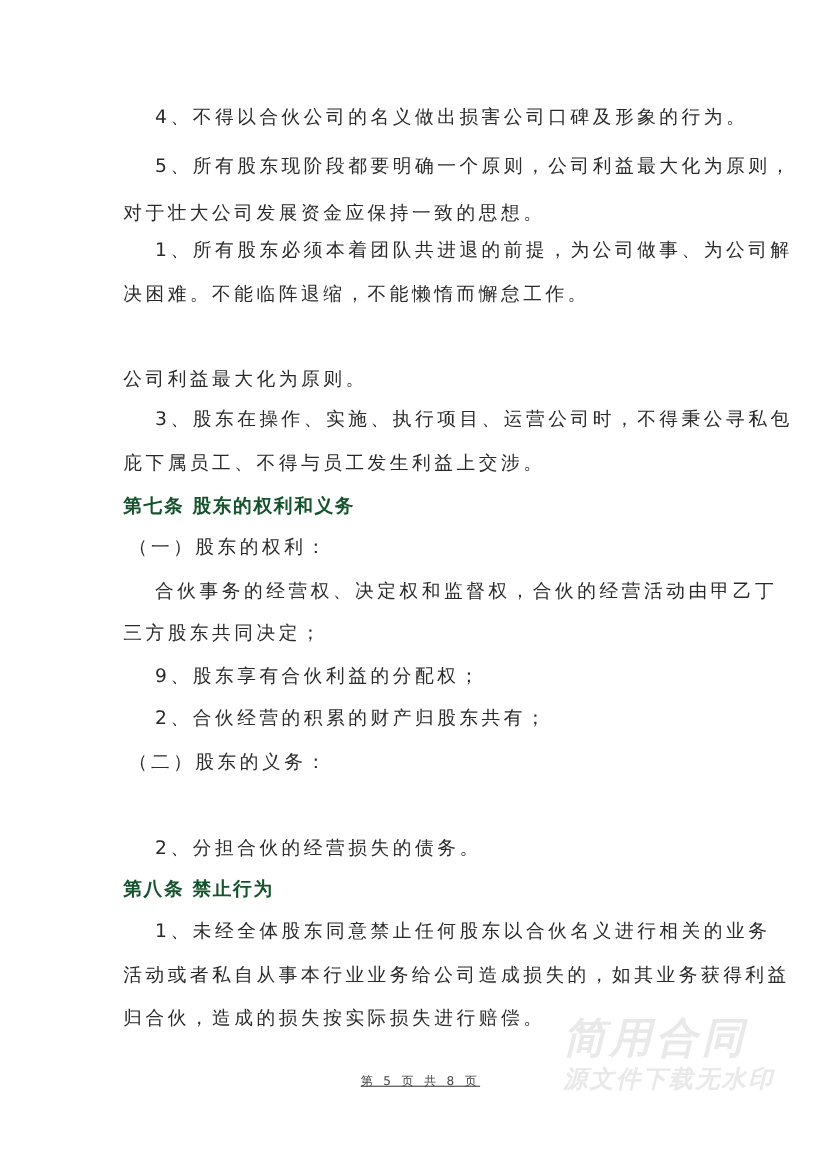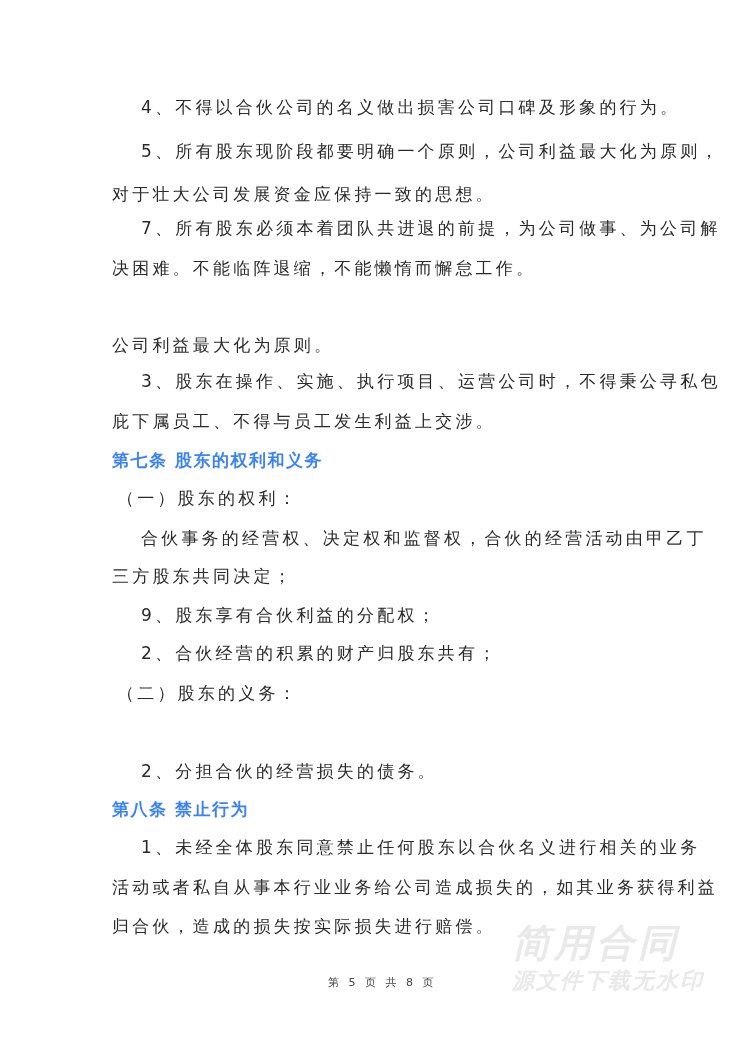--- a/index.html
+++ b/index.html
@@ -28,30 +28,31 @@
       letter-spacing: 3.2px;
       white-space: nowrap;
       line-height: 22px;
       color: #2a2a2a;
     }
     .indent { left: 141px; }
     .indent-s { left: 117px; }
     .heading {
       font-weight: bold;
       letter-spacing: 1.5px;
-      color: #3b82f6;
+      color: #14532d;
     }
     .footer {
       position: absolute;
       top: 975px;
       left: 328px;
       font-size: 11px;
       color: #444444;
       letter-spacing: 3px;
       white-space: nowrap;
+      text-decoration: underline;
     }
     .watermark {
       position: absolute;
       left: 512px;
       font-style: italic;
       font-weight: bold;
       color: #e9e9e9;
       white-space: nowrap;
     }
     .wm-main {
@@ -66,21 +67,21 @@
     }
   </style>
 </head>
 <body>
 
 <div class="page">
 
   <div class="line indent" style="top:96px;">4、不得以合伙公司的名义做出损害公司口碑及形象的行为。</div>
   <div class="line indent" style="top:140px;">5、所有股东现阶段都要明确一个原则，公司利益最大化为原则，</div>
   <div class="line" style="top:183px;">对于壮大公司发展资金应保持一致的思想。</div>
-  <div class="line indent" style="top:217px;">7、所有股东必须本着团队共进退的前提，为公司做事、为公司解</div>
+  <div class="line indent" style="top:217px;">1、所有股东必须本着团队共进退的前提，为公司做事、为公司解</div>
   <div class="line" style="top:257px;">决困难。不能临阵退缩，不能懒惰而懈怠工作。</div>
   <div class="line" style="top:334px;">公司利益最大化为原则。</div>
   <div class="line indent" style="top:370px;">3、股东在操作、实施、执行项目、运营公司时，不得秉公寻私包</div>
   <div class="line" style="top:410px;">庇下属员工、不得与员工发生利益上交涉。</div>
 
   <div class="line heading" style="top:449px;">第七条 股东的权利和义务</div>
   <div class="line indent-s" style="top:487px;">（一）股东的权利：</div>
   <div class="line indent" style="top:527px;">合伙事务的经营权、决定权和监督权，合伙的经营活动由甲乙丁</div>
   <div class="line" style="top:565px;">三方股东共同决定；</div>
   <div class="line indent" style="top:604px;">9、股东享有合伙利益的分配权；</div>

